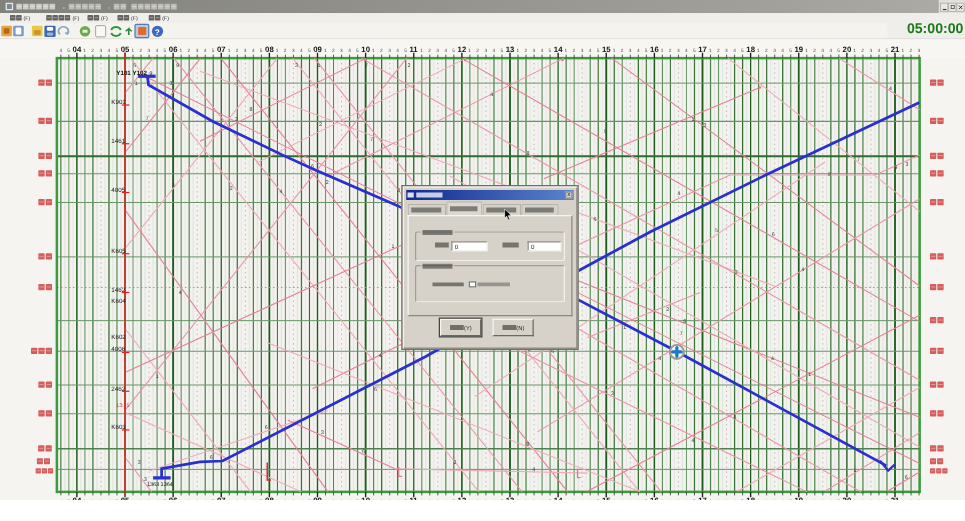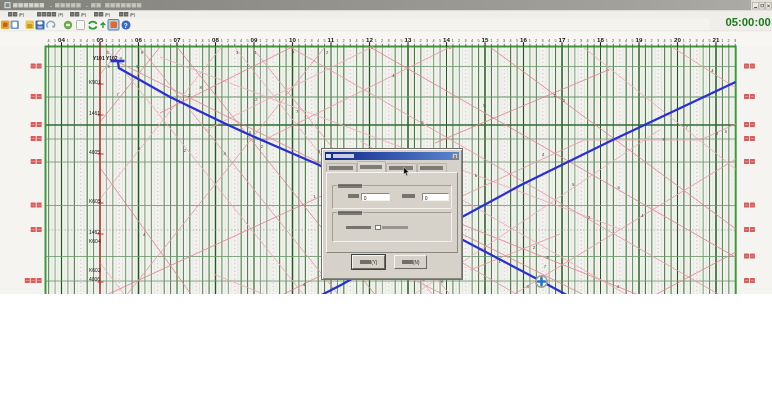--- a/index.html
+++ b/index.html
@@ -1,14 +1,14 @@
 <!DOCTYPE html>
 <html><head><meta charset="utf-8"><style>
 html,body{margin:0;padding:0;}
-#shot{position:relative;width:772px;height:294px;overflow:hidden;background:#a16207;font-family:"Liberation Sans",sans-serif;}
+#shot{position:relative;width:772px;height:400px;overflow:hidden;background:#a16207;font-family:"Liberation Sans",sans-serif;}
 #dlg{position:absolute;left:321.3px;top:148.3px;width:139.5px;height:129.5px;background:#d6d2ca;border:1px solid #716f6a;box-shadow:inset 1px 1px 0 #fdfdfb, inset -1px -1px 0 #8a8880;}
 .dtitle{position:absolute;left:2.5px;top:2.5px;right:2.5px;height:8px;background:linear-gradient(90deg,#10298e,#5a85cc);display:flex;align-items:center;}
 .dico{width:4.5px;height:4.5px;background:#d8e0f0;margin-left:1.5px;}
 .dtxt{width:21px;height:4.2px;background:#e9e9f2;opacity:.85;margin-left:2px;}
 .dclose{position:absolute;right:1px;top:0.8px;width:6.4px;height:6.4px;background:#d6d2ca;border:0.8px solid #888;font-size:5px;line-height:5px;text-align:center;color:#222;box-sizing:border-box;font-family:"Liberation Sans",sans-serif;}
 .tabs{position:absolute;left:4px;top:13px;right:4px;height:9.5px;display:flex;align-items:flex-end;}
 .tab{height:8px;background:#d6d2ca;border:0.8px solid #b5b3ab;border-bottom:none;border-radius:1.5px 1.5px 0 0;display:flex;align-items:center;padding:0 2.2px;margin-right:0.6px;}
 .tab.sel{height:9.5px;background:#dcd8d0;}
 .tab .c{display:inline-block;height:3.7px;background:#33332f;opacity:.55;}
 .page{position:absolute;left:4px;top:22.4px;right:4px;height:79px;background:#d6d2ca;border:1px solid;border-color:#f5f4f1 #8a8880 #8a8880 #f5f4f1;}

